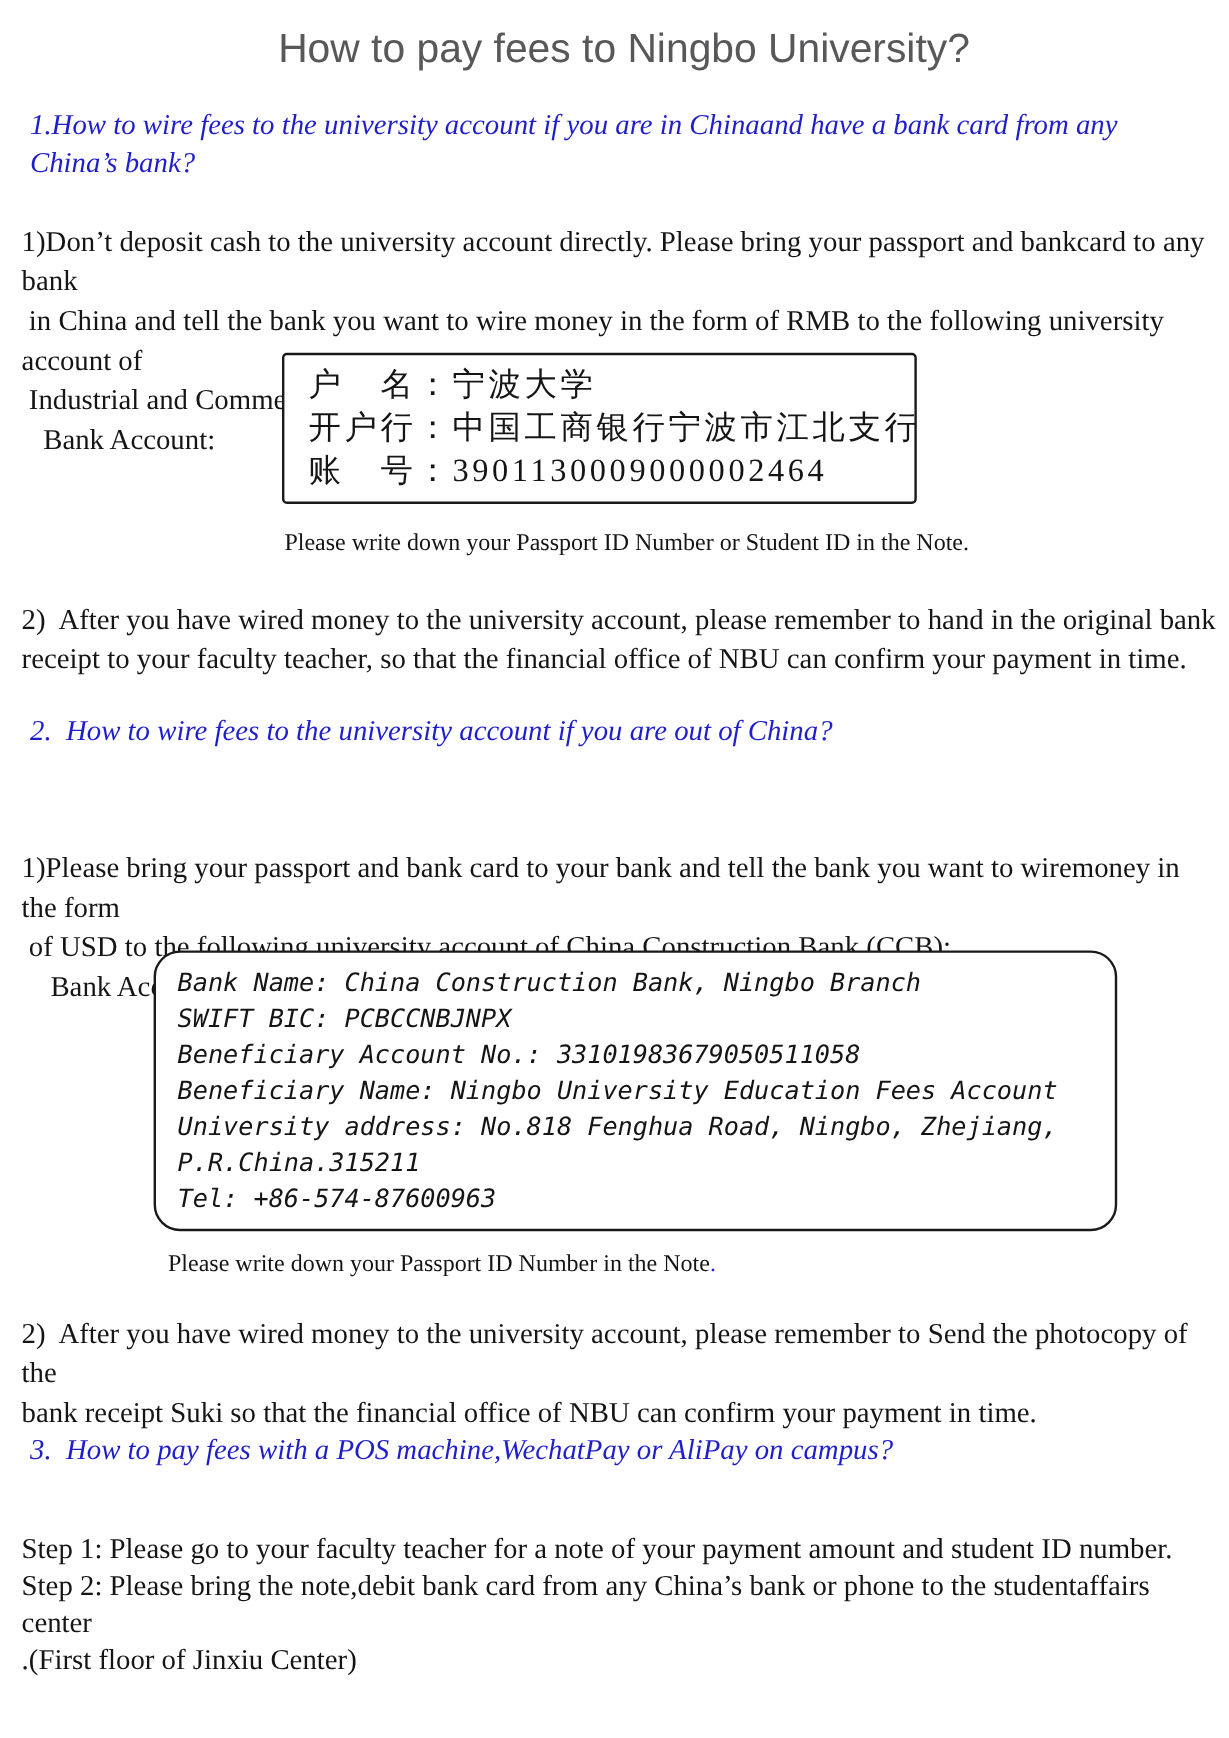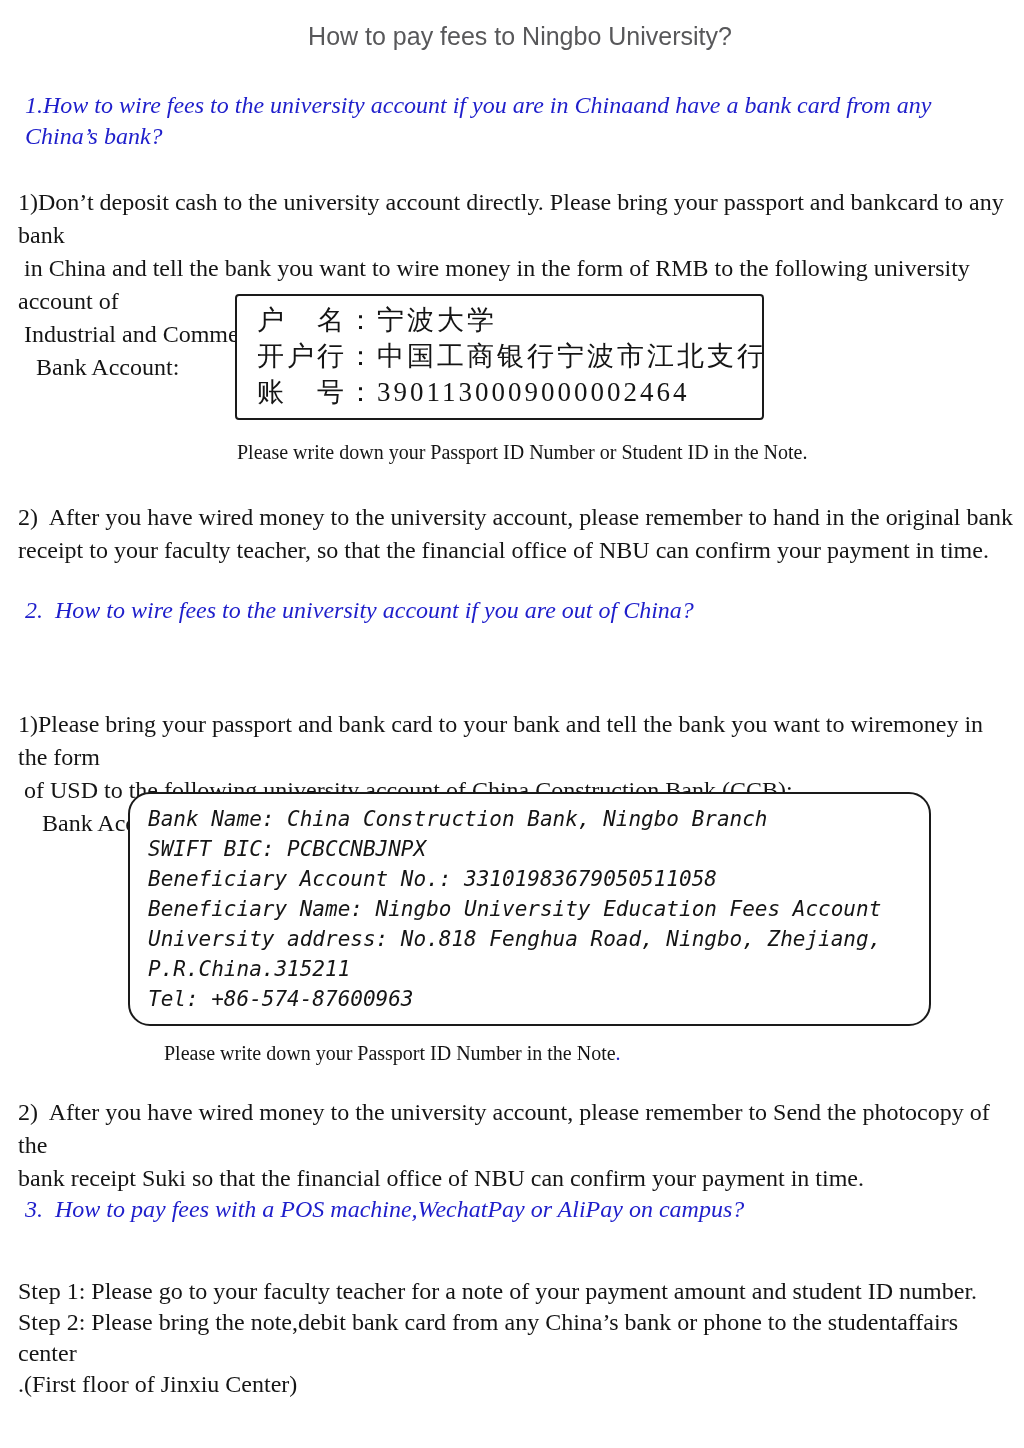--- a/index.html
+++ b/index.html
@@ -10,21 +10,21 @@
     background: #ffffff;
     overflow: hidden;
     font-family: "Liberation Serif", serif;
     color: var(--body-black, #151515);
   }
   .doc-title {
     position: absolute;
     top: 22px; left: 0; right: 0;
     text-align: center;
     font-family: "Liberation Sans", sans-serif;
-    font-size: 25px;
+    font-size: 34px;
     font-weight: 400;
     color: var(--title-gray, #58585a);
     white-space: pre;
     margin-left: 16px;
   }
   .blue-heading {
     position: absolute;
     left: 25px; right: 28px;
     font-style: italic;
     font-size: 24px;
@@ -78,21 +78,21 @@
     font-size: 21px;
     line-height: 30px;
     white-space: pre;
   }
   .note {
     position: absolute;
     font-size: 20px;
     white-space: pre;
   }
   .note1 { top: 441px; left: 237px; }
-  .note2 { top: 1042px; left: 140px; margin-left: 24px; }
+  .note2 { top: 1042px; left: 140px; }
   .note-tail { color: var(--heading-blue, #1e1ecb); }
 </style>
 </head>
 <body>
 
 <div class="page">
 
   <div class="doc-title">How to pay fees to Ningbo University?</div>
 
   <div class="blue-heading h1">1.How to wire fees to the university account if you are in Chinaand have a bank card from any

